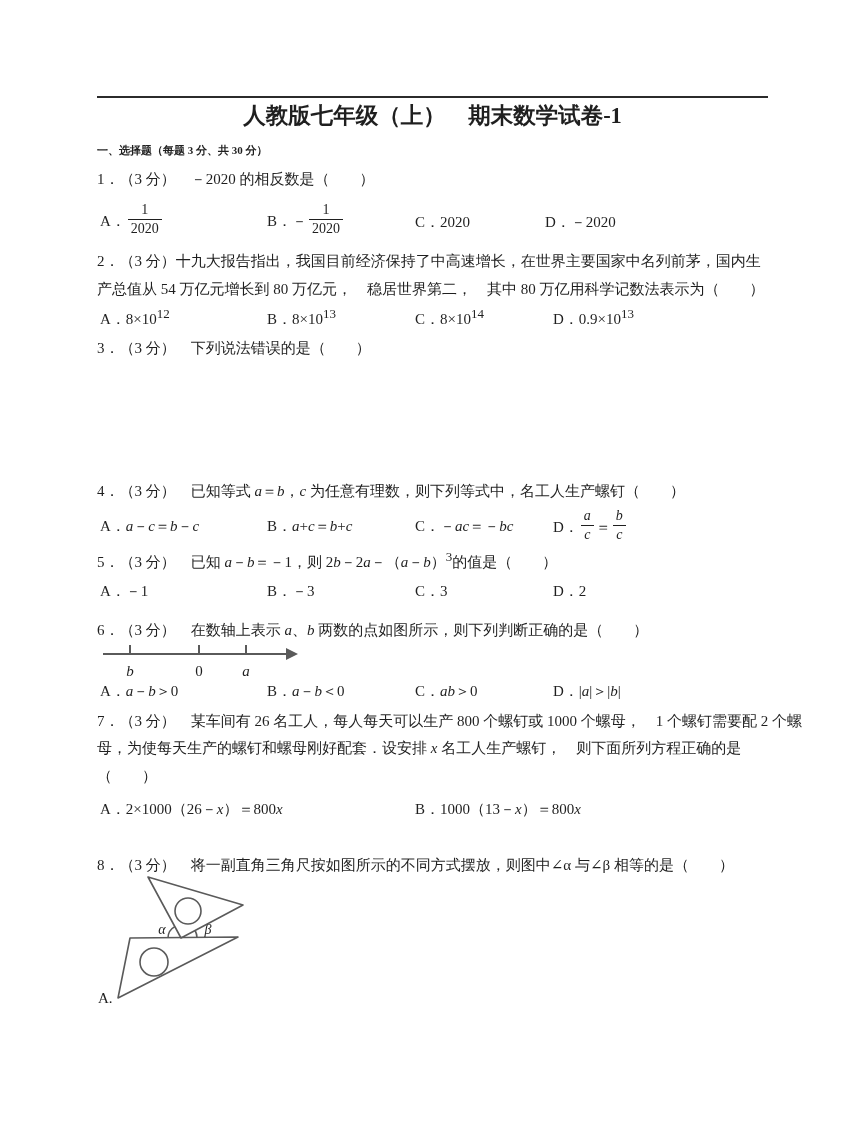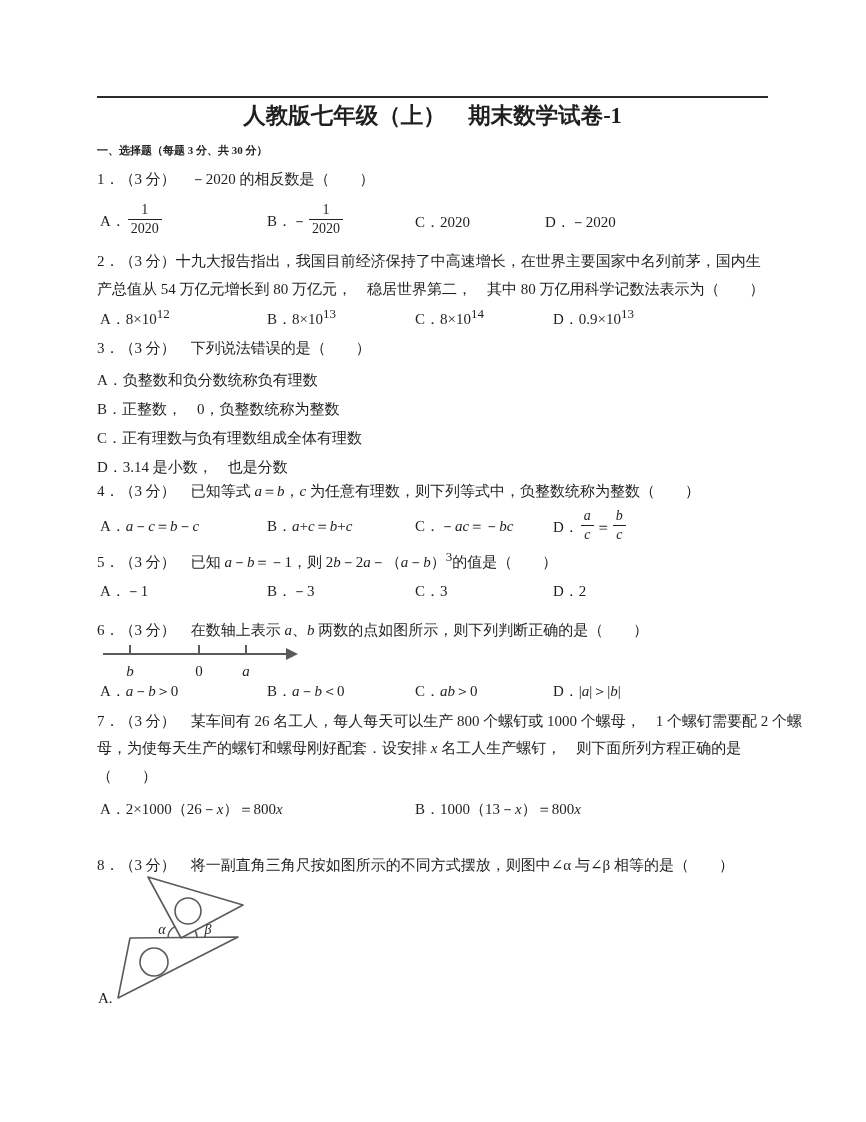--- a/index.html
+++ b/index.html
@@ -46,28 +46,22 @@
     <p><span>产总值从 54 万亿元增长到 80 万亿元，　稳居世界第二，　其中 80 万亿用科学记数法表示为（　　）</span></p>
   </div>
   <div class="opts" style="top:309px">
     <span class="opt" style="left:3px"><span>A．8×10</span><sup>12</sup></span>
     <span class="opt" style="left:170px"><span>B．8×10</span><sup>13</sup></span>
     <span class="opt" style="left:318px"><span>C．8×10</span><sup>14</sup></span>
     <span class="opt" style="left:456px"><span>D．0.9×10</span><sup>13</sup></span>
   </div>
 
   <p class="line" style="top:338px"><span>3．（3 分）　下列说法错误的是（　　）</span></p>
-  <div class="mline" style="top:366px;line-height:29px">
-    <p><span>A．负整数和负分数统称负有理数</span></p>
-    <p><span>B．正整数，　0，负整数统称为整数</span></p>
-    <p><span>C．正有理数与负有理数组成全体有理数</span></p>
-    <p><span>D．3.14 是小数，　也是分数</span></p>
-  </div>
 
-  <p class="line" style="top:481px"><span>4．（3 分）　已知等式 </span><span class="it">a</span><span>＝</span><span class="it">b</span><span>，</span><span class="it">c</span><span> 为任意有理数，则下列等式中，负整数统称为整数（　　）</span></p>
+  <p class="line" style="top:481px"><span>4．（3 分）　已知等式 </span><span class="it">a</span><span>＝</span><span class="it">b</span><span>，</span><span class="it">c</span><span> 为任意有理数，则下列等式中，名工人生产螺钉（　　）</span></p>
   <div class="opts" style="top:504px;height:48px">
     <span class="opt" style="left:3px;top:12px"><span>A．</span><span class="it">a</span><span>－</span><span class="it">c</span><span>＝</span><span class="it">b</span><span>－</span><span class="it">c</span></span>
     <span class="opt" style="left:170px;top:12px"><span>B．</span><span class="it">a</span><span>+</span><span class="it">c</span><span>＝</span><span class="it">b</span><span>+</span><span class="it">c</span></span>
     <span class="opt" style="left:318px;top:12px"><span>C．－</span><span class="it">ac</span><span>＝－</span><span class="it">bc</span></span>
     <span class="opt fracline" style="left:456px"><span>D．</span><span class="frac it"><span class="num">a</span><span class="den">c</span></span><span>＝</span><span class="frac it"><span class="num">b</span><span class="den">c</span></span></span>
   </div>
 
   <p class="line" style="top:552px"><span>5．（3 分）　已知 </span><span class="it">a</span><span>－</span><span class="it">b</span><span>＝－1，则 2</span><span class="it">b</span><span>－2</span><span class="it">a</span><span>－（</span><span class="it">a</span><span>－</span><span class="it">b</span><span>）</span><sup>3</sup><span>的值是（　　）</span></p>
   <div class="opts" style="top:581px">
     <span class="opt" style="left:3px"><span>A．－1</span></span>

